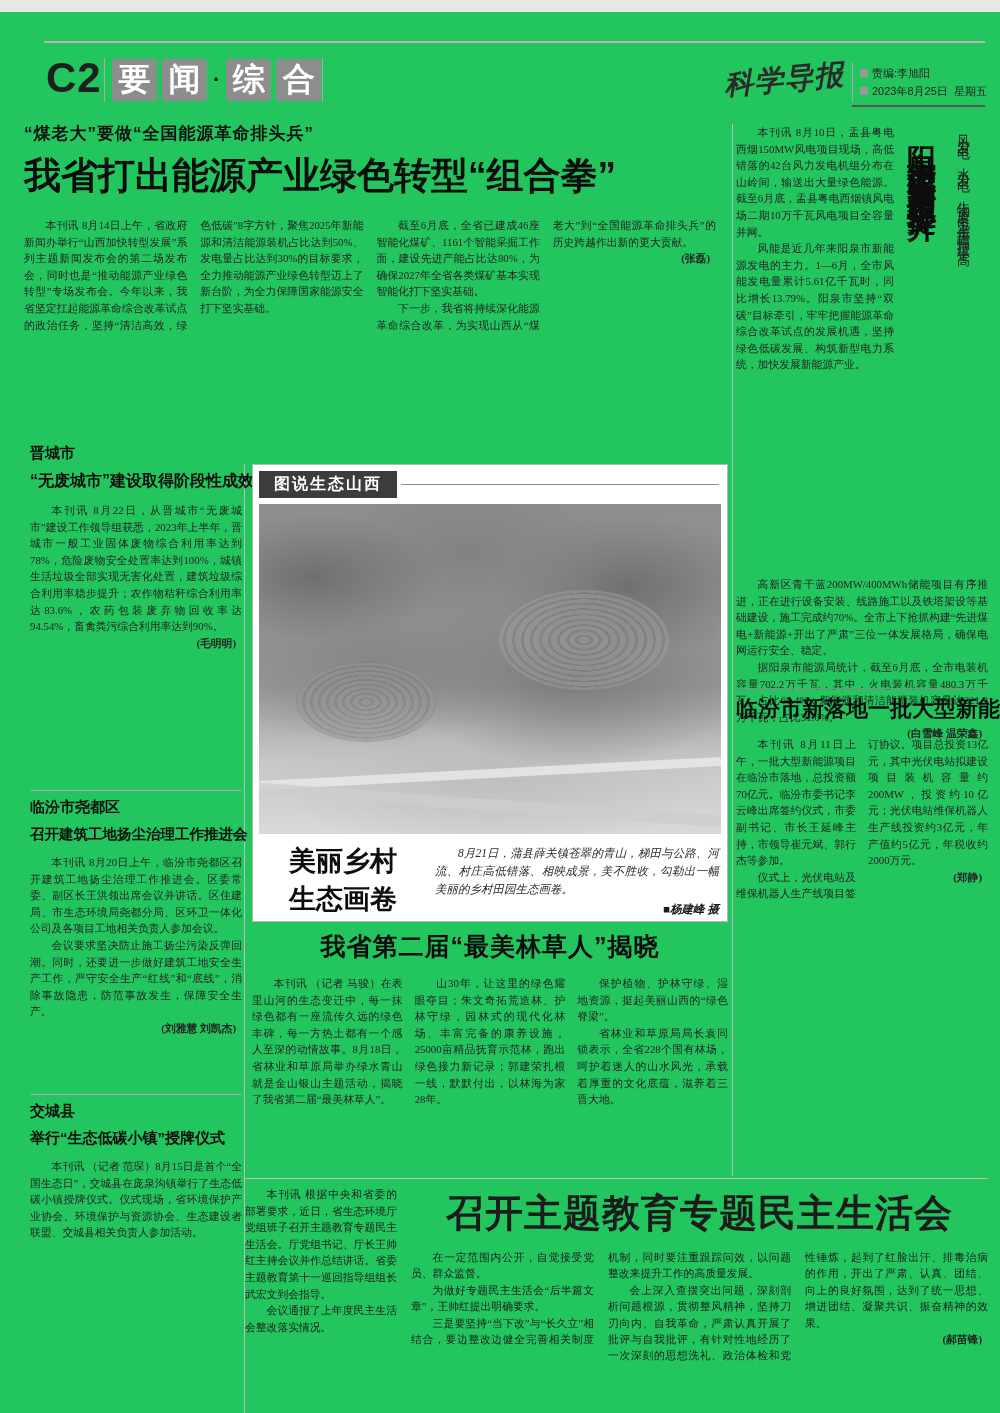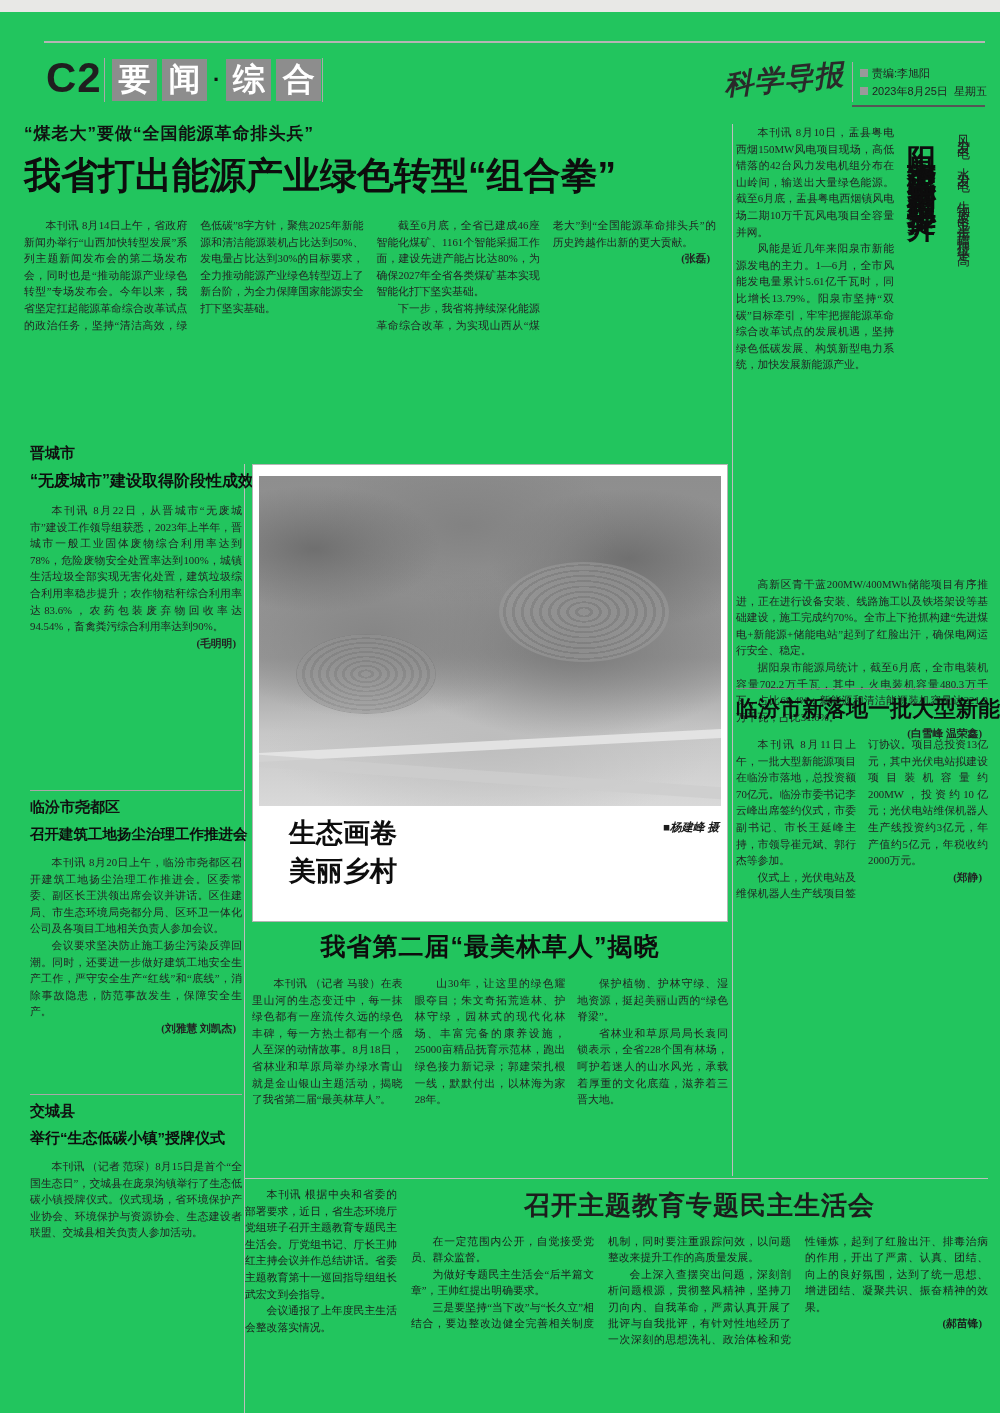--- a/index.html
+++ b/index.html
@@ -94,21 +94,21 @@
   .lc{position:absolute;left:252px;top:918px;width:476px;}
   .lc .headline{font-size:25px;text-align:center;letter-spacing:1px;}
   .lc .body{margin-top:12px;column-count:3;column-gap:12px;height:196px;overflow:hidden;}
   
   .sh{position:absolute;left:245px;top:1174px;width:743px;height:232px;display:flex;}
   .sh-lead{width:152px;font-size:10.8px;line-height:16.6px;text-align:justify;}
   .sh-lead p{margin:0;text-indent:2em;}
   .sh-right{flex:1;padding-left:14px;}
   .sh-kicker{text-align:right;padding-right:110px;font-family:"Liberation Sans",sans-serif;
              font-weight:700;font-size:15px;}
-  .sh-headline{font-family:"Liberation Sans",sans-serif;font-weight:900;font-size:26px;
+  .sh-headline{font-family:"Liberation Sans",sans-serif;font-weight:900;font-size:38px;
                text-align:center;margin-top:2px;letter-spacing:1px;white-space:nowrap;}
   .sh-body{margin-top:10px;column-count:3;column-gap:14px;height:134px;overflow:hidden;
            font-size:10.8px;line-height:16.4px;text-align:justify;}
   .sh-body p{margin:0;text-indent:2em;}
 </style>
 </head>
 <body>
 
 <div class="page">
 
@@ -150,21 +150,21 @@
       <div class="yq-body body">
         <p>本刊讯 8月10日，盂县粤电西烟150MW风电项目现场，高低错落的42台风力发电机组分布在山岭间，输送出大量绿色能源。截至6月底，盂县粤电西烟镇风电场二期10万千瓦风电项目全容量并网。</p>
         <p>风能是近几年来阳泉市新能源发电的主力。1—6月，全市风能发电量累计5.61亿千瓦时，同比增长13.79%。阳泉市坚持“双碳”目标牵引，牢牢把握能源革命综合改革试点的发展机遇，坚持绿色低碳发展、构筑新型电力系统，加快发展新能源产业。</p>
       </div>
       <div class="yq-titles">
         <div class="yq-title">阳泉市能源综合利用率稳步提升</div>
         <div class="yq-kicker">风力发电、水力发电、生物质发电上半年增幅持续走高</div>
       </div>
     </div>
     <div class="yq-closing body">
-      <p>高新区青干蓝200MW/400MWh储能项目有序推进，正在进行设备安装、线路施工以及铁塔架设等基础建设，施工完成约70%。全市上下抢抓构建“先进煤电+新能源+储能电站”起到了红脸出汗，确保电网运行安全、稳定。</p>
+      <p>高新区青干蓝200MW/400MWh储能项目有序推进，正在进行设备安装、线路施工以及铁塔架设等基础建设，施工完成约70%。全市上下抢抓构建“先进煤电+新能源+开出了严肃”三位一体发展格局，确保电网运行安全、稳定。</p>
       <p>据阳泉市能源局统计，截至6月底，全市电装机容量702.2万千瓦，其中，火电装机容量480.3万千瓦，占比68.4%；新能源和清洁能源装机容量达221.9万千瓦，占比31.6%。</p>
       <p class="byline">(白雪峰 温荣鑫)</p>
     </div>
   </div>
 
   <div class="hline" style="left:736px;top:676px;width:252px;background:#8a8a8a;"></div>
 
   <div class="lf">
     <div class="headline">临汾市新落地一批大型新能源项目</div>
     <div class="body">
@@ -199,32 +199,37 @@
 
   <div class="lart" id="jiaocheng">
     <div class="kicker">交城县</div>
     <div class="headline">举行“生态低碳小镇”授牌仪式</div>
     <div class="body">
       <p>本刊讯 （记者 范琛）8月15日是首个“全国生态日”，交城县在庞泉沟镇举行了生态低碳小镇授牌仪式。仪式现场，省环境保护产业协会、环境保护与资源协会、生态建设者联盟、交城县相关负责人参加活动。</p>
     </div>
   </div>
 
   <div class="feature">
+    <div class="feat-head">
+      <div class="feat-label">图说生态山西</div>
+      <div class="feat-line"></div>
+    </div>
     <div class="photo">
       <div class="terrace"></div>
       <div class="terrace2"></div>
       <div class="road"></div>
       <div class="river"></div>
     </div>
     <div class="feat-cap">
       <div class="cap-title">
+        <div>美丽乡村</div>
         <div>生态画卷</div>
-        <div>美丽乡村</div>
       </div>
       <div class="cap-right">
+        <div class="cap-text">8月21日，蒲县薛关镇苍翠的青山，梯田与公路、河流、村庄高低错落、相映成景，美不胜收，勾勒出一幅美丽的乡村田园生态画卷。</div>
         <div class="cap-credit">■杨建峰 摄</div>
       </div>
     </div>
   </div>
 
   <div class="lc">
     <div class="headline">我省第二届“最美林草人”揭晓</div>
     <div class="body">
       <p>本刊讯 （记者 马骏）在表里山河的生态变迁中，每一抹绿色都有一座流传久远的绿色丰碑，每一方热土都有一个感人至深的动情故事。8月18日，省林业和草原局举办绿水青山就是金山银山主题活动，揭晓了我省第二届“最美林草人”。</p>
       <p>山30年，让这里的绿色耀眼夺目；朱文奇拓荒造林、护林守绿，园林式的现代化林场、丰富完备的康养设施，25000亩精品抚育示范林，跑出绿色接力新记录；郭建荣扎根一线，默默付出，以林海为家28年。</p>

